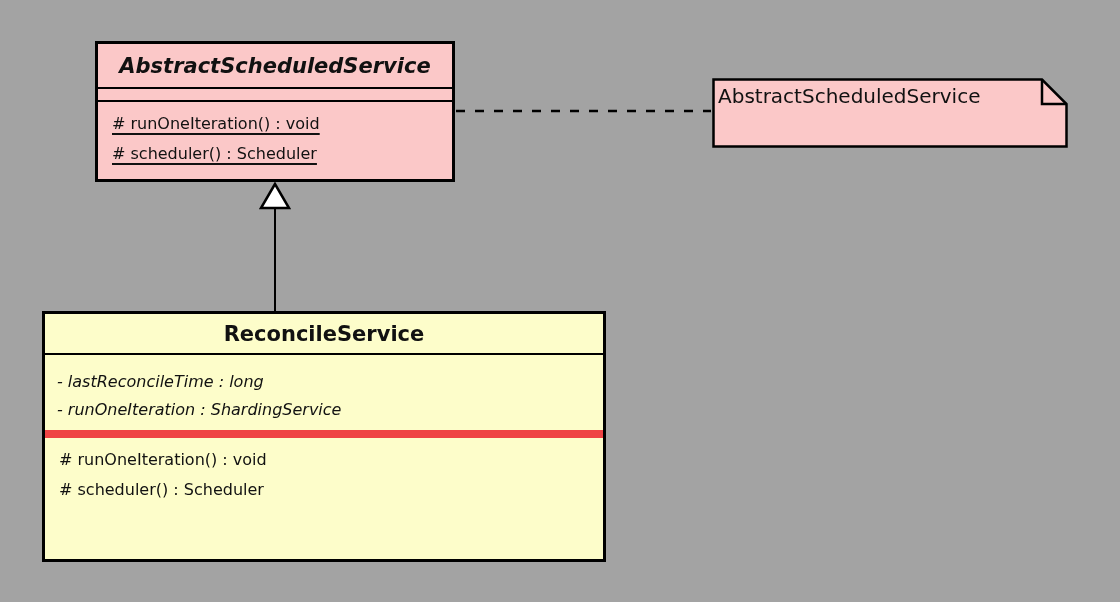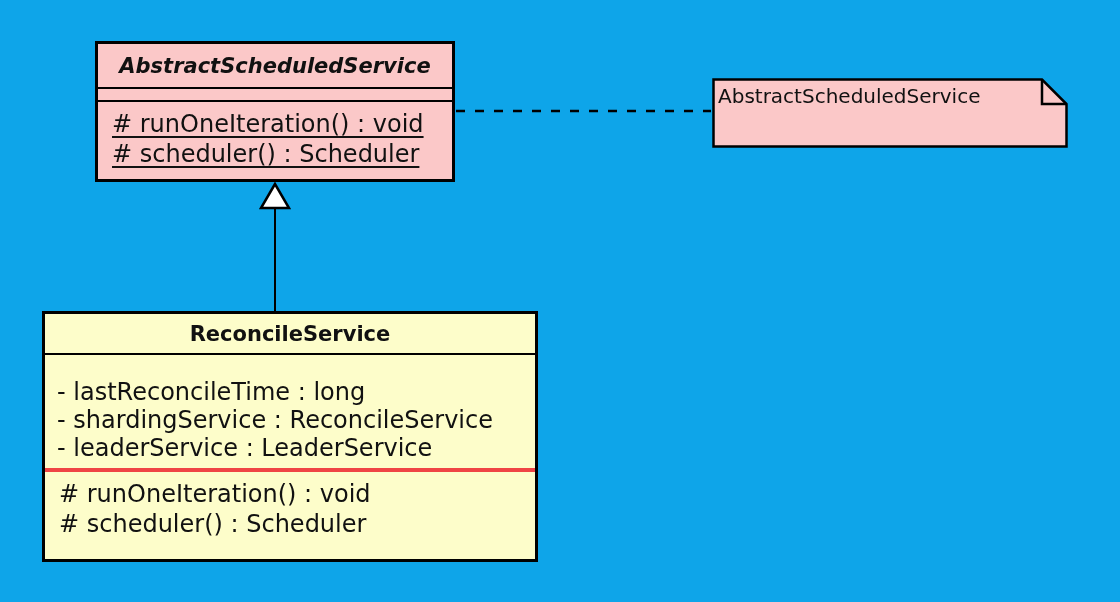--- a/index.html
+++ b/index.html
@@ -4,21 +4,21 @@
 <style>
   html, body {
     margin: 0;
     padding: 0;
     background: #ffffff;
   }
   .canvas {
     position: relative;
     width: 1120px;
     height: 602px;
-    background: #0ea5e9;
+    background: #a3a3a3;
     font-family: "DejaVu Sans", "Liberation Sans", sans-serif;
     color: #111111;
     overflow: hidden;
   }
   .connectors {
     position: absolute;
     left: 0; top: 0;
     width: 1120px; height: 602px;
     pointer-events: none;
   }
@@ -27,21 +27,21 @@
     box-sizing: border-box;
     border: 3px solid #000000;
   }
   .class-box.abstract {
     left: 95px; top: 41px;
     width: 360px; height: 141px;
     background: #fbc8c8;
   }
   .class-box.child {
     left: 42px; top: 311px;
-    width: 496px; height: 251px;
+    width: 564px; height: 251px;
     background: #fdfdca;
   }
   .class-title {
     display: flex;
     align-items: center;
     justify-content: center;
     font-weight: bold;
     font-size: 21px;
     border-bottom: 2px solid #000000;
     box-sizing: border-box;
@@ -54,28 +54,29 @@
     height: 41px;
   }
   .compartment {
     box-sizing: border-box;
   }
   .compartment.empty {
     height: 13px;
     border-bottom: 2px solid #000000;
   }
   .compartment.fields {
-    border-bottom: 4px solid #ef4444;
-    padding: 23px 12px 6px 12px;
+    border-bottom: 8px solid #ef4444;
+    padding: 13px 12px 6px 12px;
+    font-style: italic;
   }
   .compartment.methods {
     padding: 7px 12px 4px 14px;
   }
   .member {
-    font-size: 24px;
+    font-size: 16px;
     line-height: 28px;
     white-space: nowrap;
   }
   .methods .member {
     line-height: 30px;
   }
   .member.underlined {
     text-decoration: underline;
     text-decoration-thickness: 2px;
     text-underline-offset: 4px;
@@ -127,22 +128,21 @@
     </svg>
     <div class="note-text">
       <div>AbstractScheduledService</div>
     </div>
   </div>
 
   <div class="class-box child">
     <div class="class-title">ReconcileService</div>
     <div class="compartment fields">
       <div class="member">- lastReconcileTime : long</div>
-      <div class="member">- shardingService : ReconcileService</div>
-      <div class="member">- leaderService : LeaderService</div>
+      <div class="member">- runOneIteration : ShardingService</div>
     </div>
     <div class="compartment methods">
       <div class="member"># runOneIteration() : void</div>
       <div class="member"># scheduler() : Scheduler</div>
     </div>
   </div>
 
 </div>
 
 </body></html>

